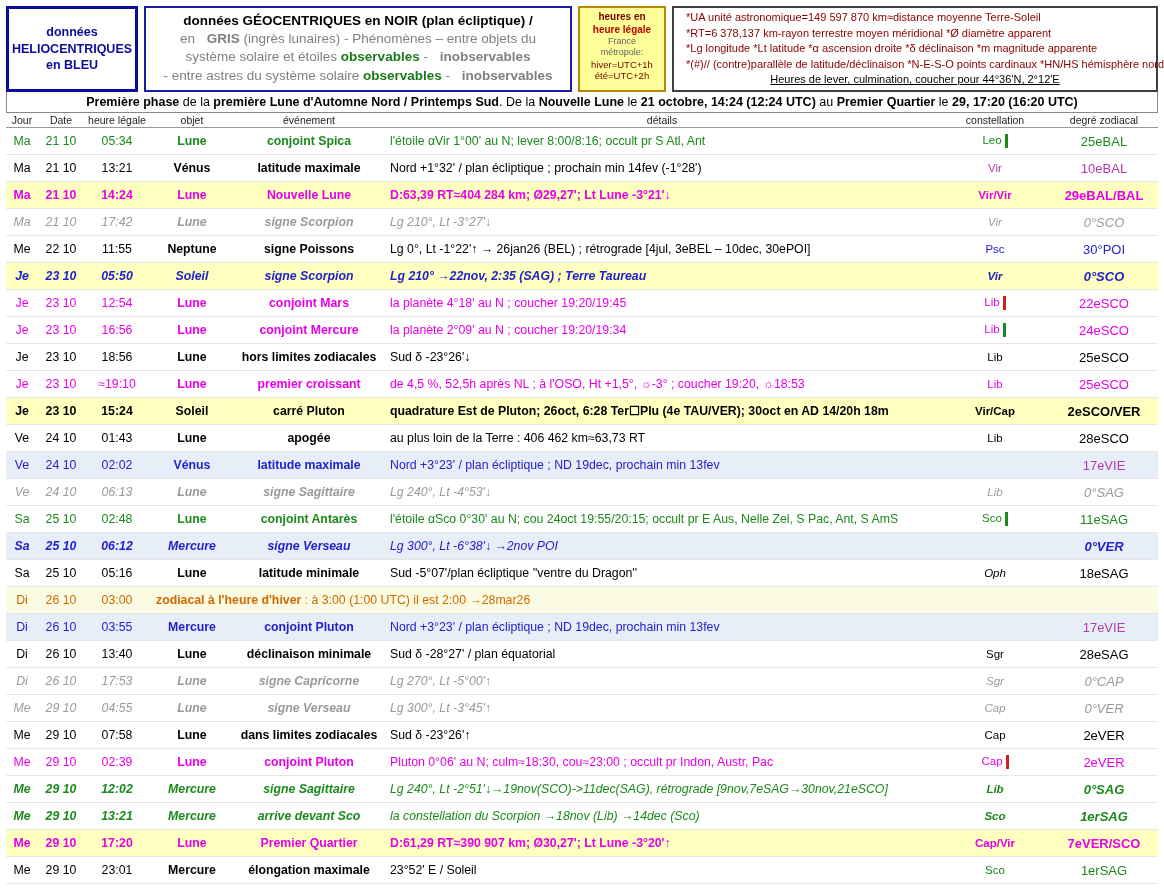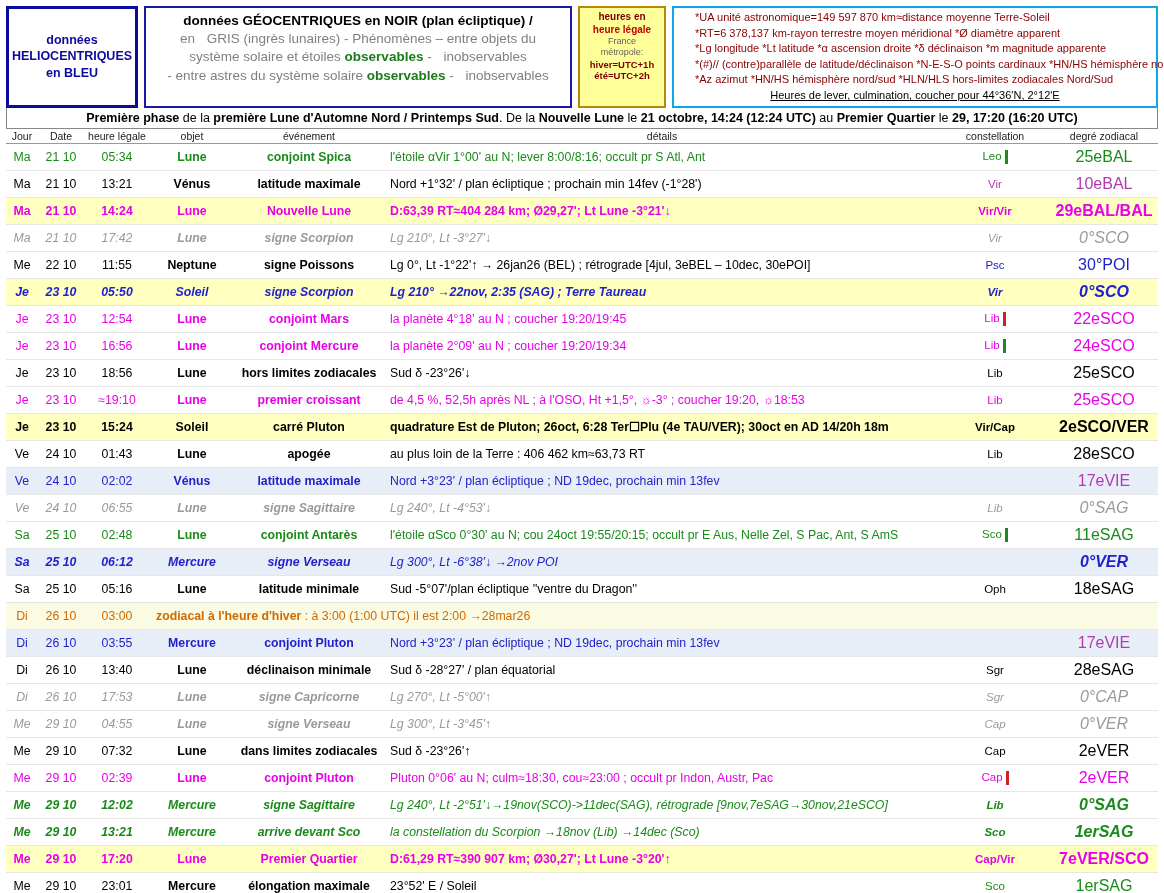--- a/index.html
+++ b/index.html
@@ -13,22 +13,22 @@
   .box-geo{flex:1 1 auto;border:2px solid #1a1aa8;text-align:center;padding:4px 6px 4px 6px;box-sizing:border-box;}
   .box-geo div{font-size:13.5px;line-height:1.35;}
   .blk{color:#000;font-weight:bold;}
   .mar{color:#7b3f00;font-weight:bold;}
   .gris{color:#808080;}
   .grn{color:#1a7a1a;font-weight:bold;}
   .box-heures{width:88px;border:2px solid #b8860b;background:#ffff99;text-align:center;font-size:10px;line-height:1.25;padding:3px 2px;box-sizing:border-box;color:#8a0000;}
   .box-heures .l1{color:#7a0000;font-weight:bold;}
   .box-heures .l2{color:#c00000;font-weight:bold;}
   .box-heures .l3{color:#606060;font-size:9px;}
-  .box-heures .l4{color:#7a0000;font-size:9.5px;font-weight:bold;}
-  .box-legend{width:486px;border:2px solid #0ea5e9;font-size:11px;line-height:1.42;padding:2px 21px;box-sizing:border-box;color:#8a0000;}
+  .box-heures .l4{color:#7a0000;font-size:9.5px;}
+  .box-legend{width:486px;border:2px solid #404040;font-size:11px;line-height:1.42;padding:2px 12px;box-sizing:border-box;color:#8a0000;}
   .box-legend .ln{white-space:nowrap;}
   .box-legend .lastline{text-align:center;color:#000;text-decoration:underline;font-size:11px;}
 
   
   .phaseline{border:1px solid #888;border-top:none;text-align:center;font-size:12.5px;padding:3px 0 3px 0;color:#000;}
   .phaseline b{font-weight:bold;}
 
   
   table{border-collapse:collapse;width:1152px;table-layout:fixed;}
   col.c-jour{width:32px}
@@ -41,25 +41,25 @@
   col.c-degre{width:108px}
   thead th{font-size:10.5px;font-weight:normal;color:#222;border-bottom:1px solid #999;padding:1px 2px;}
   tbody td{font-size:12.3px;padding:2px 3px;vertical-align:middle;height:22px;border-bottom:1px solid #e6e6e6;}
   td.jour{text-align:center;}
   td.date{text-align:center;}
   td.heure{text-align:center;}
   td.objet{text-align:center;font-weight:bold;}
   td.even{text-align:center;font-weight:bold;}
   td.det{text-align:left;padding-left:6px;}
   td.const{text-align:center;font-size:11.5px;}
-  td.degre{text-align:center;font-size:16px;}
+  td.degre{text-align:center;font-size:13px;}
   tr.hl td{background:#ffffc0;font-weight:bold;}
   tr.hl2 td{background:#e8eef8;}
   tr.hl3 td{background:#fbfbe3;}
-  .b{font-weight:normal;margin-left:8px;}
+  .b{font-weight:bold;margin-left:8px;}
   .bar{display:inline-block;width:3px;height:14px;background:#1a8a1a;vertical-align:middle;margin-left:3px;}
   .bar-r{display:inline-block;width:3px;height:14px;background:#cc2222;vertical-align:middle;margin-left:3px;}
 </style>
 </head>
 <body>
 
 <div id="page">
 
   <div class="header">
 
@@ -93,21 +93,20 @@
       <div class="l3">métropole:</div>
       <div class="l4">hiver=UTC+1h</div>
       <div class="l4">été=UTC+2h</div>
     </div>
 
     <div class="box-legend">
       <div class="ln">*UA unité astronomique=149 597 870 km≈distance moyenne Terre-Soleil</div>
       <div class="ln">*RT=6 378,137 km-rayon terrestre moyen méridional    *Ø diamètre apparent</div>
       <div class="ln">*Lg longitude *Lt latitude  *α ascension droite *δ déclinaison *m magnitude apparente</div>
       <div class="ln">*(#)// (contre)parallèle de latitude/déclinaison  *N-E-S-O points cardinaux  *HN/HS hémisphère nord/sud  *Ht hauteur</div>
-      <div class="ln">*Az azimut  *HN/HS hémisphère nord/sud  *HLN/HLS hors-limites zodiacales Nord/Sud</div>
       <div class="lastline">Heures de lever, culmination, coucher pour 44°36'N, 2°12'E</div>
     </div>
   </div>
 
   <div class="phaseline">
     <b>Première phase</b><span> de la </span><b>première Lune d'Automne Nord / Printemps Sud</b><span>. De la </span><b>Nouvelle Lune</b><span> le </span><b>21 octobre, 14:24 (12:24 UTC)</b><span> au </span><b>Premier Quartier</b><span> le </span><b>29, 17:20 (16:20 UTC)</b>
   </div>
 
   <table>
     <colgroup>
@@ -259,21 +258,21 @@
           <td class="heure" style="color: rgb(34, 34, 204);">02:02</td>
           <td class="objet" style="color: rgb(34, 34, 204);">Vénus</td>
           <td class="even" style="color: rgb(34, 34, 204);">latitude maximale</td>
           <td class="det" style="color: rgb(34, 34, 204);">Nord +3°23' / plan écliptique ; ND 19dec, prochain min 13fev</td>
           <td class="const" style="color: rgb(34, 34, 204);"></td>
           <td class="degre" style="color: rgb(176, 58, 176);">17eVIE</td>
         </tr>
         <tr>
           <td class="jour" style="color: rgb(154, 154, 154); font-style: italic;">Ve</td>
           <td class="date" style="color: rgb(154, 154, 154); font-style: italic;">24 10</td>
-          <td class="heure" style="color: rgb(154, 154, 154); font-style: italic;">06:55</td>
+          <td class="heure" style="color: rgb(154, 154, 154); font-style: italic;">06:13</td>
           <td class="objet" style="color: rgb(154, 154, 154); font-style: italic;">Lune</td>
           <td class="even" style="color: rgb(154, 154, 154); font-style: italic;">signe Sagittaire</td>
           <td class="det" style="color: rgb(154, 154, 154); font-style: italic;">Lg 240°, Lt -4°53'↓</td>
           <td class="const" style="color: rgb(154, 154, 154); font-style: italic;">Lib</td>
           <td class="degre" style="color: rgb(154, 154, 154); font-style: italic;">0°SAG</td>
         </tr>
         <tr>
           <td class="jour" style="color: rgb(26, 138, 26);">Sa</td>
           <td class="date" style="color: rgb(26, 138, 26);">25 10</td>
           <td class="heure" style="color: rgb(26, 138, 26);">02:48</td>
@@ -293,21 +292,21 @@
           <td class="const" style="color: rgb(34, 34, 204); font-style: italic; font-weight: bold;"></td>
           <td class="degre" style="color: rgb(34, 34, 204); font-style: italic; font-weight: bold;">0°VER</td>
         </tr>
         <tr>
           <td class="jour" style="color: rgb(0, 0, 0);">Sa</td>
           <td class="date" style="color: rgb(0, 0, 0);">25 10</td>
           <td class="heure" style="color: rgb(0, 0, 0);">05:16</td>
           <td class="objet" style="color: rgb(0, 0, 0);">Lune</td>
           <td class="even" style="color: rgb(0, 0, 0);">latitude minimale</td>
           <td class="det" style="color: rgb(0, 0, 0);">Sud -5°07'/plan écliptique ''ventre du Dragon''</td>
-          <td class="const" style="color: rgb(0, 0, 0);">Oph</td>
+          <td class="const" style="color: rgb(0, 0, 0); font-style: italic;">Oph</td>
           <td class="degre" style="color: rgb(0, 0, 0);">18eSAG</td>
         </tr>
         <tr class="hl3">
           <td class="jour" style="color: rgb(208, 106, 0);">Di</td>
           <td class="date" style="color: rgb(208, 106, 0);">26 10</td>
           <td class="heure" style="color: rgb(208, 106, 0);">03:00</td>
           <td colspan="5" class="det" style="color: rgb(208, 106, 0);"><b>zodiacal à l'heure d'hiver </b>: à 3:00 (1:00 UTC) il est 2:00 →28mar26</td>
         </tr>
         <tr class="hl2">
           <td class="jour" style="color: rgb(34, 34, 204);">Di</td>
@@ -345,21 +344,21 @@
           <td class="heure" style="color: rgb(154, 154, 154); font-style: italic;">04:55</td>
           <td class="objet" style="color: rgb(154, 154, 154); font-style: italic;">Lune</td>
           <td class="even" style="color: rgb(154, 154, 154); font-style: italic;">signe Verseau</td>
           <td class="det" style="color: rgb(154, 154, 154); font-style: italic;">Lg 300°, Lt -3°45'↑</td>
           <td class="const" style="color: rgb(154, 154, 154); font-style: italic;">Cap</td>
           <td class="degre" style="color: rgb(154, 154, 154); font-style: italic;">0°VER</td>
         </tr>
         <tr>
           <td class="jour" style="color: rgb(0, 0, 0);">Me</td>
           <td class="date" style="color: rgb(0, 0, 0);">29 10</td>
-          <td class="heure" style="color: rgb(0, 0, 0);">07:32</td>
+          <td class="heure" style="color: rgb(0, 0, 0);">07:58</td>
           <td class="objet" style="color: rgb(0, 0, 0);">Lune</td>
           <td class="even" style="color: rgb(0, 0, 0);">dans limites zodiacales</td>
           <td class="det" style="color: rgb(0, 0, 0);">Sud δ -23°26'↑</td>
           <td class="const" style="color: rgb(0, 0, 0);">Cap</td>
           <td class="degre" style="color: rgb(0, 0, 0);">2eVER</td>
         </tr>
         <tr>
           <td class="jour" style="color: rgb(232, 0, 232);">Me</td>
           <td class="date" style="color: rgb(232, 0, 232);">29 10</td>
           <td class="heure" style="color: rgb(232, 0, 232);">02:39</td>

